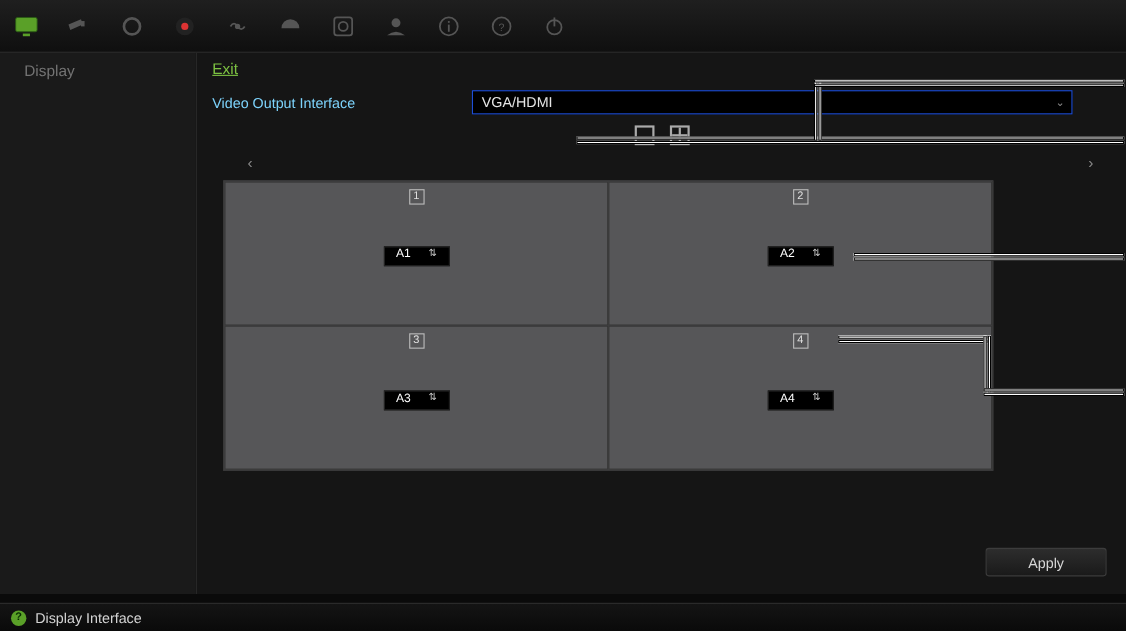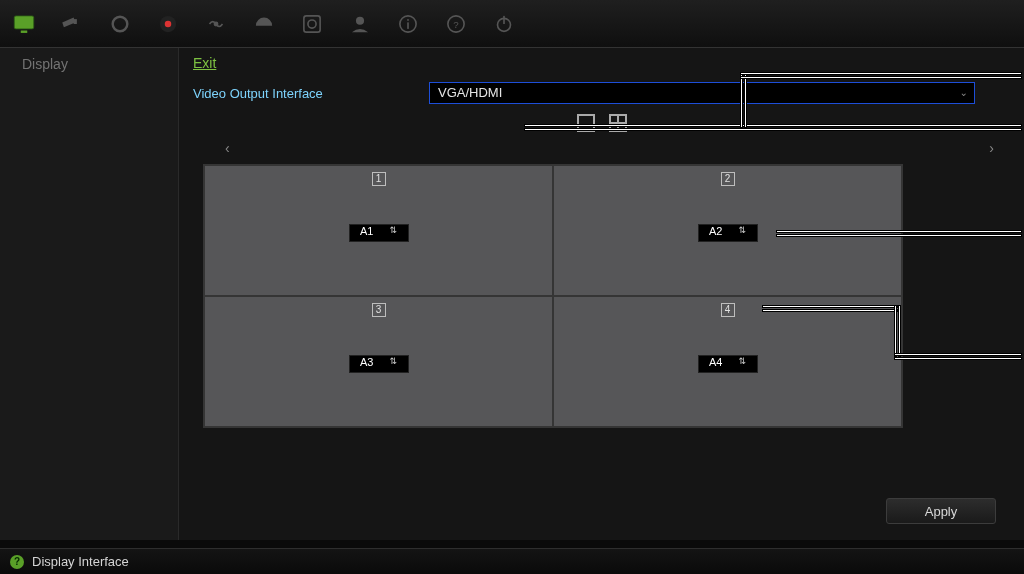--- a/index.html
+++ b/index.html
@@ -36,21 +36,21 @@
 
     
     .grid-wrap { margin:0 24px 0 24px; }
     .grid2 { width:700px; height:264px; border:1px solid #353535; background:#565658; display:grid; grid-template-columns:1fr 1fr; grid-template-rows:1fr 1fr; }
     .cell { border:1px solid #353535; position:relative; }
     .cell-num { position:absolute; top:6px; left:50%; transform:translateX(-50%); border:1px solid #bdbdbd; width:14px; height:14px; font-size:10px; color:#e0e0e0; text-align:center; line-height:12px; }
     .cam-sel { position:absolute; top:52%; left:50%; transform:translate(-50%,-50%); width:60px; height:18px; background:#000; color:#fff; font-size:11px; display:flex; align-items:flex-start; justify-content:center; gap:16px; border:1px solid #222; }
     .spin { font-size:9px; color:#ccc; }
 
     
-    .btn-row { position:absolute; right:28px; bottom:16px; display:flex; gap:24px; }
+    .btn-row { position:absolute; right:18px; bottom:16px; display:flex; gap:24px; }
     .btn { width:110px; height:26px; background:linear-gradient(#2d2d2d,#1a1a1a); border:1px solid #3c3c3c; color:#d8d8d8; font-size:13px; display:flex; align-items:center; justify-content:center; cursor:pointer; border-radius:3px; }
 
     
     .status { position:absolute; bottom:0; left:0; right:0; height:26px; background:linear-gradient(#141414,#0a0a0a); border-top:1px solid #2e2e2e; display:flex; align-items:center; padding:0 10px; font-size:13px; color:#d4d4d4; gap:8px; }
     .status-dot { width:14px; height:14px; border-radius:50%; background:#5aa028; display:inline-flex; align-items:center; justify-content:center; color:#052b00; font-size:10px; font-weight:bold; }
 
     
     .callout { position:absolute; background:#fff; box-shadow:0 0 0 1px #000 inset; height:3px; }
     .callout-v { width:3px; }
   </style>

